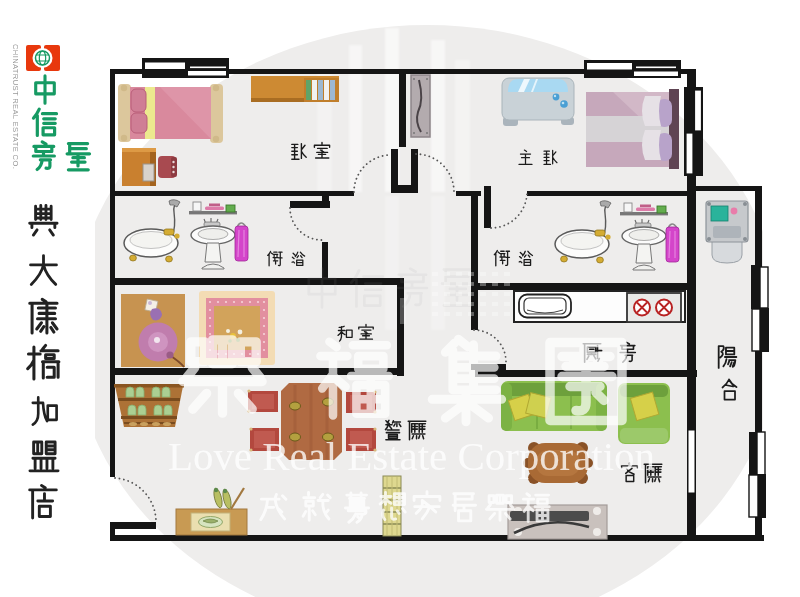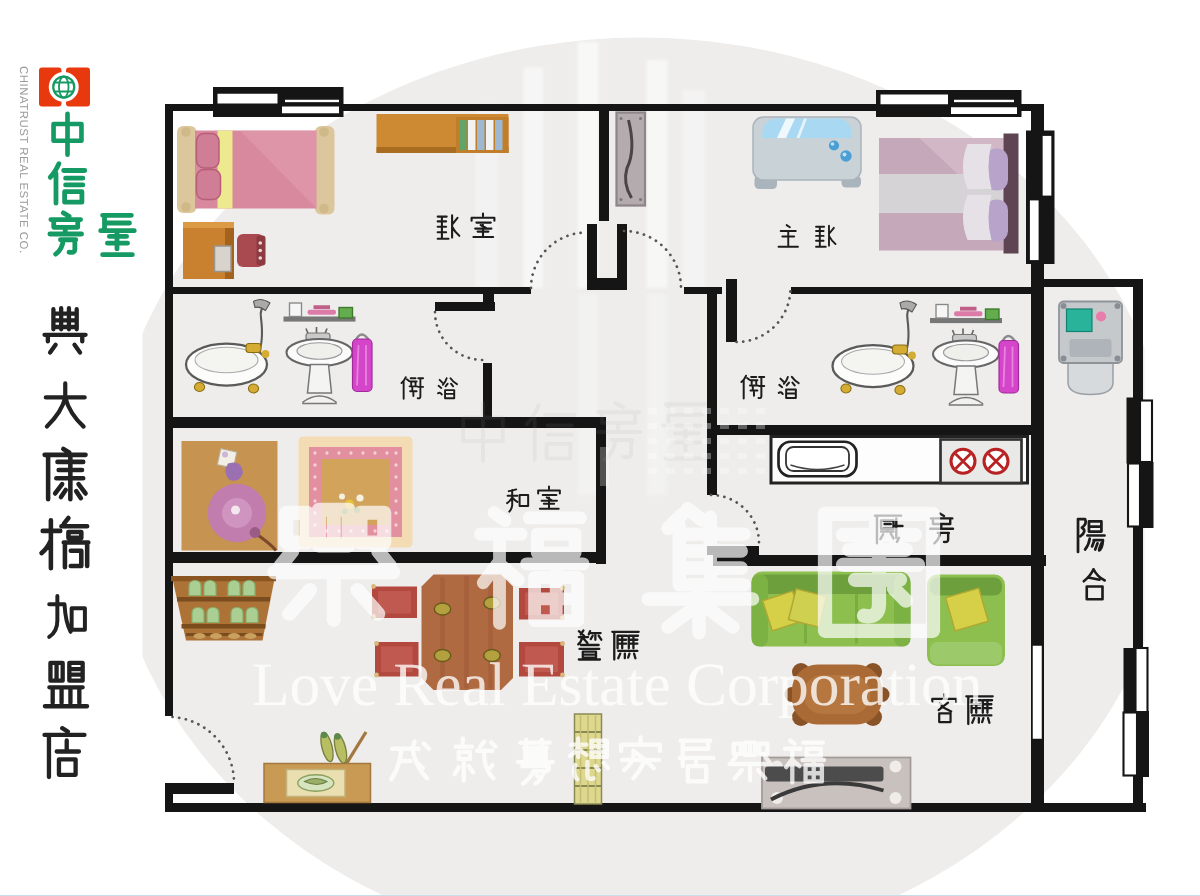--- a/index.html
+++ b/index.html
@@ -1,16 +1,16 @@
 <!DOCTYPE html>
 <html><head>
 <meta charset="utf-8">
 <style>
 html,body{margin:0;padding:0;background:#fff;}
-#page{position:relative;width:800px;height:597px;background:#0369a1;overflow:hidden;font-family:"Liberation Sans",sans-serif;}
+#page{position:relative;width:800px;height:597px;background:#f0abfc;overflow:hidden;font-family:"Liberation Sans",sans-serif;}
 svg{display:block;}
 </style>
 </head>
 <body>
 <div id="page">
 <svg width="800" height="597" viewBox="0 0 800 597" xmlns="http://www.w3.org/2000/svg">
 <defs>
 <symbol id="zhong" viewBox="0 0 100 100" overflow="visible">
           <path fill="none" stroke="currentColor" stroke-linecap="round" stroke-linejoin="round" d="M50 6V94 M20 28H80V64H20Z"></path>
         </symbol>

